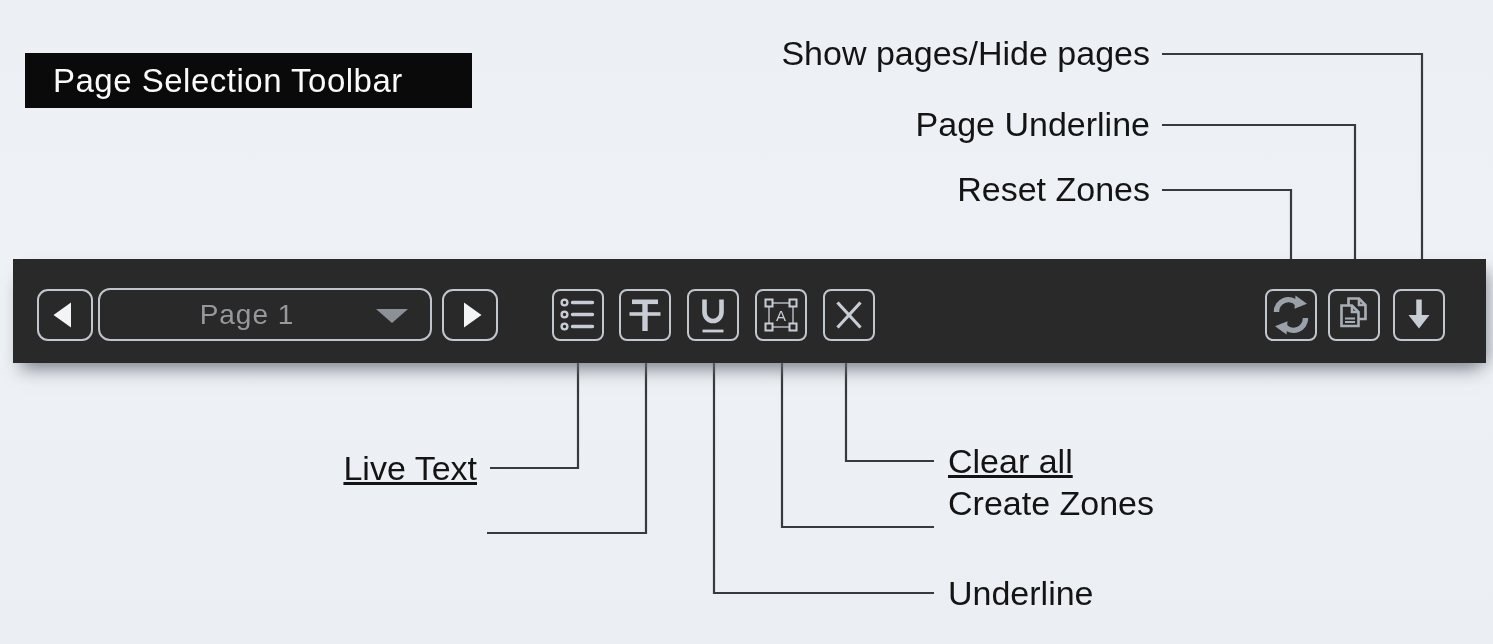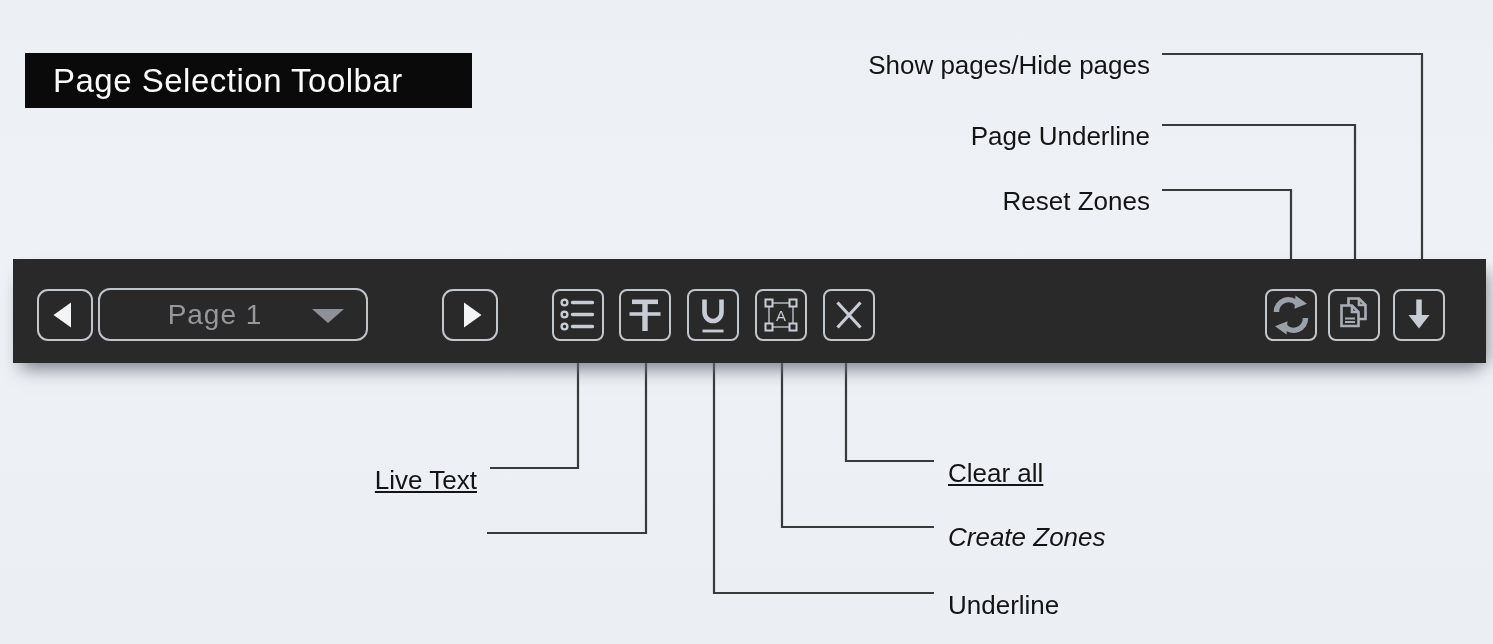--- a/index.html
+++ b/index.html
@@ -20,34 +20,34 @@
     background:#29292a;
     box-shadow:0 14px 16px -7px rgba(104,110,122,.65), 10px 6px 14px -6px rgba(104,110,122,.5);
   }
   .tb-btn{
     position:absolute;top:30px;width:52px;height:52px;box-sizing:border-box;
     border:2px solid #c2c6cd;border-radius:8px;background:transparent;
     display:flex;align-items:center;justify-content:center;padding:0;cursor:pointer;
   }
   .nav-btn{border-radius:11px;}
   .dropdown{
-    position:absolute;left:85px;top:29px;width:270px;height:53px;box-sizing:border-box;
+    position:absolute;left:85px;top:29px;width:334px;height:53px;box-sizing:border-box;
     border:2px solid #bfc3ca;border-radius:12px;background:transparent;cursor:pointer;
     display:flex;align-items:center;justify-content:center;
   }
   .dropdown .dd-value{color:#97989b;font-size:28px;letter-spacing:1px;transform:translateX(-18px);}
   .caret{
     position:absolute;right:22px;top:19px;width:0;height:0;
     border-left:16px solid transparent;border-right:16px solid transparent;
     border-top:14px solid #8c9197;
   }
   svg{display:block;}
   
   .lbl{
-    position:absolute;font-size:26px;color:#141414;white-space:nowrap;line-height:34px;height:34px;margin-top:12px;
+    position:absolute;font-size:34px;color:#141414;white-space:nowrap;line-height:34px;height:34px;
   }
   .lbl.r{text-align:right;}
   .overlay{position:absolute;left:0;top:0;pointer-events:none;}
   .overlay polyline{fill:none;stroke:#3a3a3c;stroke-width:2.2;}
 </style>
 </head>
 <body>
 
 <div class="scene">
 
@@ -166,16 +166,16 @@
       </svg>
     </button>
 
   </div>
 
   <div class="lbl r" style="right:343px;top:36px;">Show pages/Hide pages</div>
   <div class="lbl r" style="right:343px;top:107px;">Page Underline</div>
   <div class="lbl r" style="right:343px;top:172px;">Reset Zones</div>
   <div class="lbl r" style="right:1016px;top:451px;text-decoration:underline;">Live Text</div>
   <div class="lbl" style="left:948px;top:444px;text-decoration:underline;">Clear all</div>
-  <div class="lbl" style="left:948px;top:508px;font-style:italic;">Create Zones</div>
+  <div class="lbl" style="left:948px;top:486px;">Create Zones</div>
   <div class="lbl" style="left:948px;top:576px;">Underline</div>
 
 </div>
 
 </body></html>

